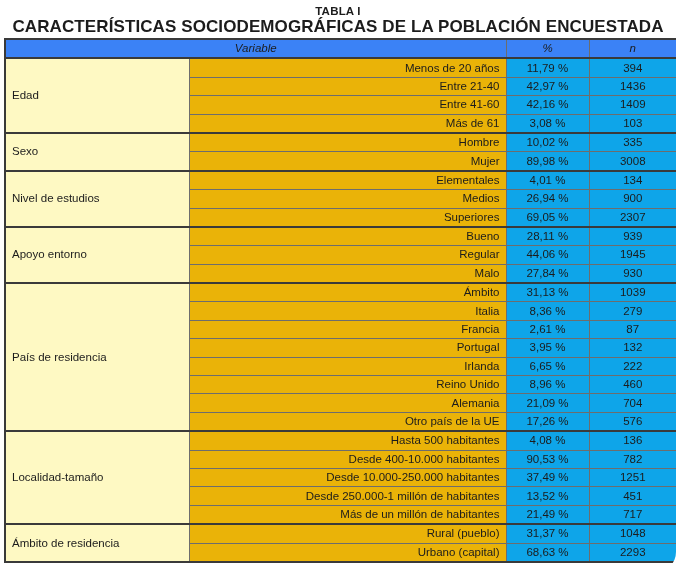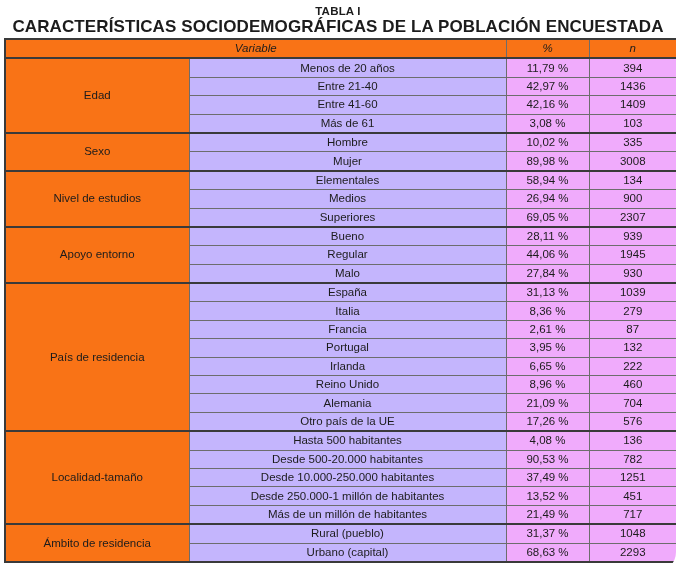--- a/index.html
+++ b/index.html
@@ -21,28 +21,28 @@
   col.c-cat{width:317px;}
   col.c-pct{width:83px;}
   col.c-n{width:88px;}
   td{
     border:1px solid #6d6d6d;
     height:17.4px;padding:0 6px;
     line-height:13px;
     overflow:hidden;white-space:nowrap;
   }
   tr.hdr td{
-    background:#f97316;font-style:italic;text-align:center;
+    background:#3b82f6;font-style:italic;text-align:center;
     border-bottom:2px solid #3a3a3a;
   }
   td.group-cell{
-    background:#f97316;text-align:center;vertical-align:middle;
-  }
-  td.cat-cell{background:#c4b5fd;text-align:center;}
-  td.num-cell{background:#f0abfc;text-align:center;}
+    background:#fef9c3;text-align:left;vertical-align:middle;
+  }
+  td.cat-cell{background:#eab308;text-align:right;}
+  td.num-cell{background:#0ea5e9;text-align:center;}
   tr.group-start td{border-top:2px solid #3a3a3a;}
 </style>
 </head>
 <body>
 
 <div class="page">
   <div class="title-block">
     <div class="tbl-title">TABLA I</div>
     <div class="tbl-subtitle">CARACTERÍSTICAS SOCIODEMOGRÁFICAS DE LA POBLACIÓN ENCUESTADA</div>
   </div>
@@ -88,21 +88,21 @@
           <td class="num-cell">335</td>
         </tr>
         <tr>
           <td class="cat-cell">Mujer</td>
           <td class="num-cell">89,98 %</td>
           <td class="num-cell">3008</td>
         </tr>
         <tr class="group-start">
           <td rowspan="3" class="group-cell">Nivel de estudios</td>
           <td class="cat-cell">Elementales</td>
-          <td class="num-cell">58,94 %</td>
+          <td class="num-cell">4,01 %</td>
           <td class="num-cell">134</td>
         </tr>
         <tr>
           <td class="cat-cell">Medios</td>
           <td class="num-cell">26,94 %</td>
           <td class="num-cell">900</td>
         </tr>
         <tr>
           <td class="cat-cell">Superiores</td>
           <td class="num-cell">69,05 %</td>
@@ -119,21 +119,21 @@
           <td class="num-cell">44,06 %</td>
           <td class="num-cell">1945</td>
         </tr>
         <tr>
           <td class="cat-cell">Malo</td>
           <td class="num-cell">27,84 %</td>
           <td class="num-cell">930</td>
         </tr>
         <tr class="group-start">
           <td rowspan="8" class="group-cell">País de residencia</td>
-          <td class="cat-cell">España</td>
+          <td class="cat-cell">Ámbito</td>
           <td class="num-cell">31,13 %</td>
           <td class="num-cell">1039</td>
         </tr>
         <tr>
           <td class="cat-cell">Italia</td>
           <td class="num-cell">8,36 %</td>
           <td class="num-cell">279</td>
         </tr>
         <tr>
           <td class="cat-cell">Francia</td>
@@ -165,21 +165,21 @@
           <td class="num-cell">17,26 %</td>
           <td class="num-cell">576</td>
         </tr>
         <tr class="group-start">
           <td rowspan="5" class="group-cell">Localidad-tamaño</td>
           <td class="cat-cell">Hasta 500 habitantes</td>
           <td class="num-cell">4,08 %</td>
           <td class="num-cell">136</td>
         </tr>
         <tr>
-          <td class="cat-cell">Desde 500-20.000 habitantes</td>
+          <td class="cat-cell">Desde 400-10.000 habitantes</td>
           <td class="num-cell">90,53 %</td>
           <td class="num-cell">782</td>
         </tr>
         <tr>
           <td class="cat-cell">Desde 10.000-250.000 habitantes</td>
           <td class="num-cell">37,49 %</td>
           <td class="num-cell">1251</td>
         </tr>
         <tr>
           <td class="cat-cell">Desde 250.000-1 millón de habitantes</td>

